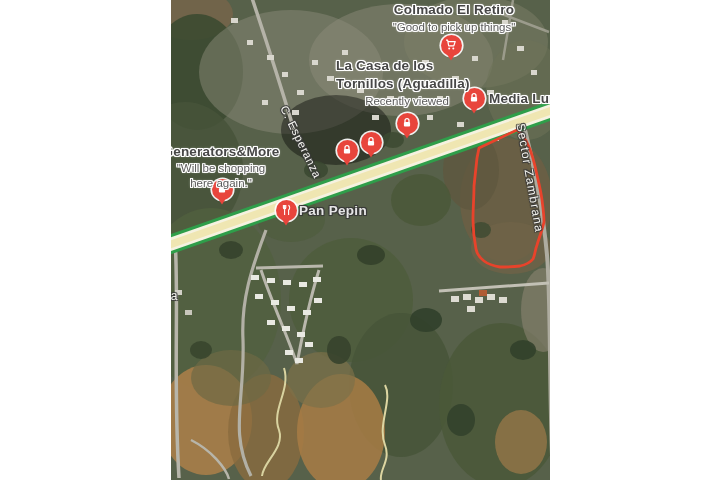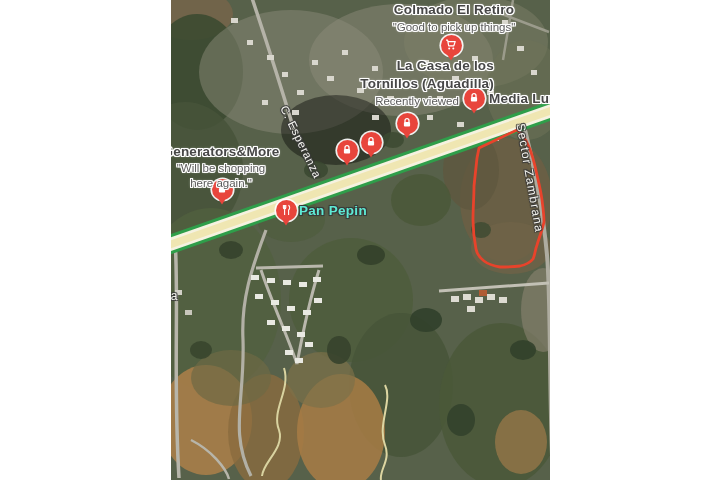--- a/index.html
+++ b/index.html
@@ -11,30 +11,30 @@
   
   .pin{position:absolute;width:21px;height:21px;margin-left:-10.5px;margin-top:-10.5px;
        background:#e8453c;border-radius:50%;
        box-shadow:0 0 0 1.6px rgba(255,255,255,.92), 0 1px 2px rgba(0,0,0,.45);
        display:flex;align-items:center;justify-content:center;z-index:5;}
   .pin::after{content:"";position:absolute;left:50%;top:100%;transform:translate(-50%,-1.5px);
        width:0;height:0;border:4.5px solid transparent;border-top:6.5px solid #e8453c;}
   .pin svg{display:block;}
 
   
-  .poi-label{position:absolute;transform:translateX(-50%);text-align:right;white-space:nowrap;
+  .poi-label{position:absolute;transform:translateX(-50%);text-align:left;white-space:nowrap;
        color:#474747;font-size:13.5px;font-weight:bold;letter-spacing:.2px;z-index:6;
        text-shadow:-1px -1px 0 #fff,1px -1px 0 #fff,-1px 1px 0 #fff,1px 1px 0 #fff,
                    0 -1px 0 #fff,0 1px 0 #fff,-1px 0 0 #fff,1px 0 0 #fff,0 0 3px #fff;}
   .poi-label.wrap{white-space:normal;}
   .poi-review{position:absolute;transform:translateX(-50%);text-align:center;
        color:#5b5b5b;font-size:11.5px;font-weight:normal;z-index:6;
        text-shadow:-1px -1px 0 #fff,1px -1px 0 #fff,-1px 1px 0 #fff,1px 1px 0 #fff,
                    0 -1px 0 #fff,0 1px 0 #fff,-1px 0 0 #fff,1px 0 0 #fff,0 0 3px #fff;}
-  .basemap-label{position:absolute;color:#5eead4;font-size:13.5px;font-weight:bold;letter-spacing:.3px;
+  .basemap-label{position:absolute;color:#e5e5e5;font-size:13.5px;font-weight:bold;letter-spacing:.3px;
        white-space:nowrap;z-index:6;
        text-shadow:-1px -1px 0 rgba(55,55,55,.9),1px -1px 0 rgba(55,55,55,.9),
                    -1px 1px 0 rgba(55,55,55,.9),1px 1px 0 rgba(55,55,55,.9),
                    0 0 2px rgba(40,40,40,.9);}
   .road-label{position:absolute;color:#f5f5f0;font-size:11.5px;font-weight:normal;white-space:nowrap;z-index:4;
        text-shadow:-1px -1px 0 rgba(60,60,60,.85),1px -1px 0 rgba(60,60,60,.85),
                    -1px 1px 0 rgba(60,60,60,.85),1px 1px 0 rgba(60,60,60,.85),
                    0 0 2px rgba(50,50,50,.9);}
   .rl-esperanza{left:130px;top:142px;transform:translate(-50%,-50%) rotate(64deg);letter-spacing:.8px;}
   .rl-zambrana{left:359px;top:178px;transform:translate(-50%,-50%) rotate(80deg);letter-spacing:1.2px;font-size:12px;}
@@ -179,21 +179,21 @@
     <div class="poi-review" style="left:283px;top:21px;white-space:nowrap;">"Good to pick up things"</div>
     <div class="pin" style="left:280px;top:45px;">
       <svg width="12" height="12" viewBox="0 0 12 12">
         <path d="M1 1.2 h1.6 l1.1 5.6 h5.1 l1.4-4.2 H3.1" fill="none" stroke="#fff" stroke-width="1.2" stroke-linejoin="round"></path>
         <circle cx="4.2" cy="9.6" r="1" fill="#fff"></circle>
           <circle cx="8.3" cy="9.6" r="1" fill="#fff"></circle>
       </svg>
     </div>
 
     <div class="poi-label wrap" style="left:244px;top:57px;width:158px;line-height:1.35;">La Casa de los Tornillos (Aguadilla)</div>
-    <div class="poi-review" style="left:246px;top:95px;white-space:nowrap;">Recently viewed</div>
+    <div class="poi-review" style="left:236px;top:95px;white-space:nowrap;">Recently viewed</div>
 
     <div class="pin" style="left:303px;top:98px;">
       <svg width="12" height="12" viewBox="0 0 12 12">
         <path d="M4 5 V3.6 a2 2 0 0 1 4 0 V5" fill="none" stroke="#fff" stroke-width="1.3"></path>
         <rect x="2.9" y="4.9" width="6.2" height="4.6" rx="1" fill="#fff"></rect>
       </svg>
     </div>
     <div class="poi-label" style="left:318px;top:91px;transform:none;">Media Luna</div>
 
     <div class="pin" style="left:236px;top:123px;">

